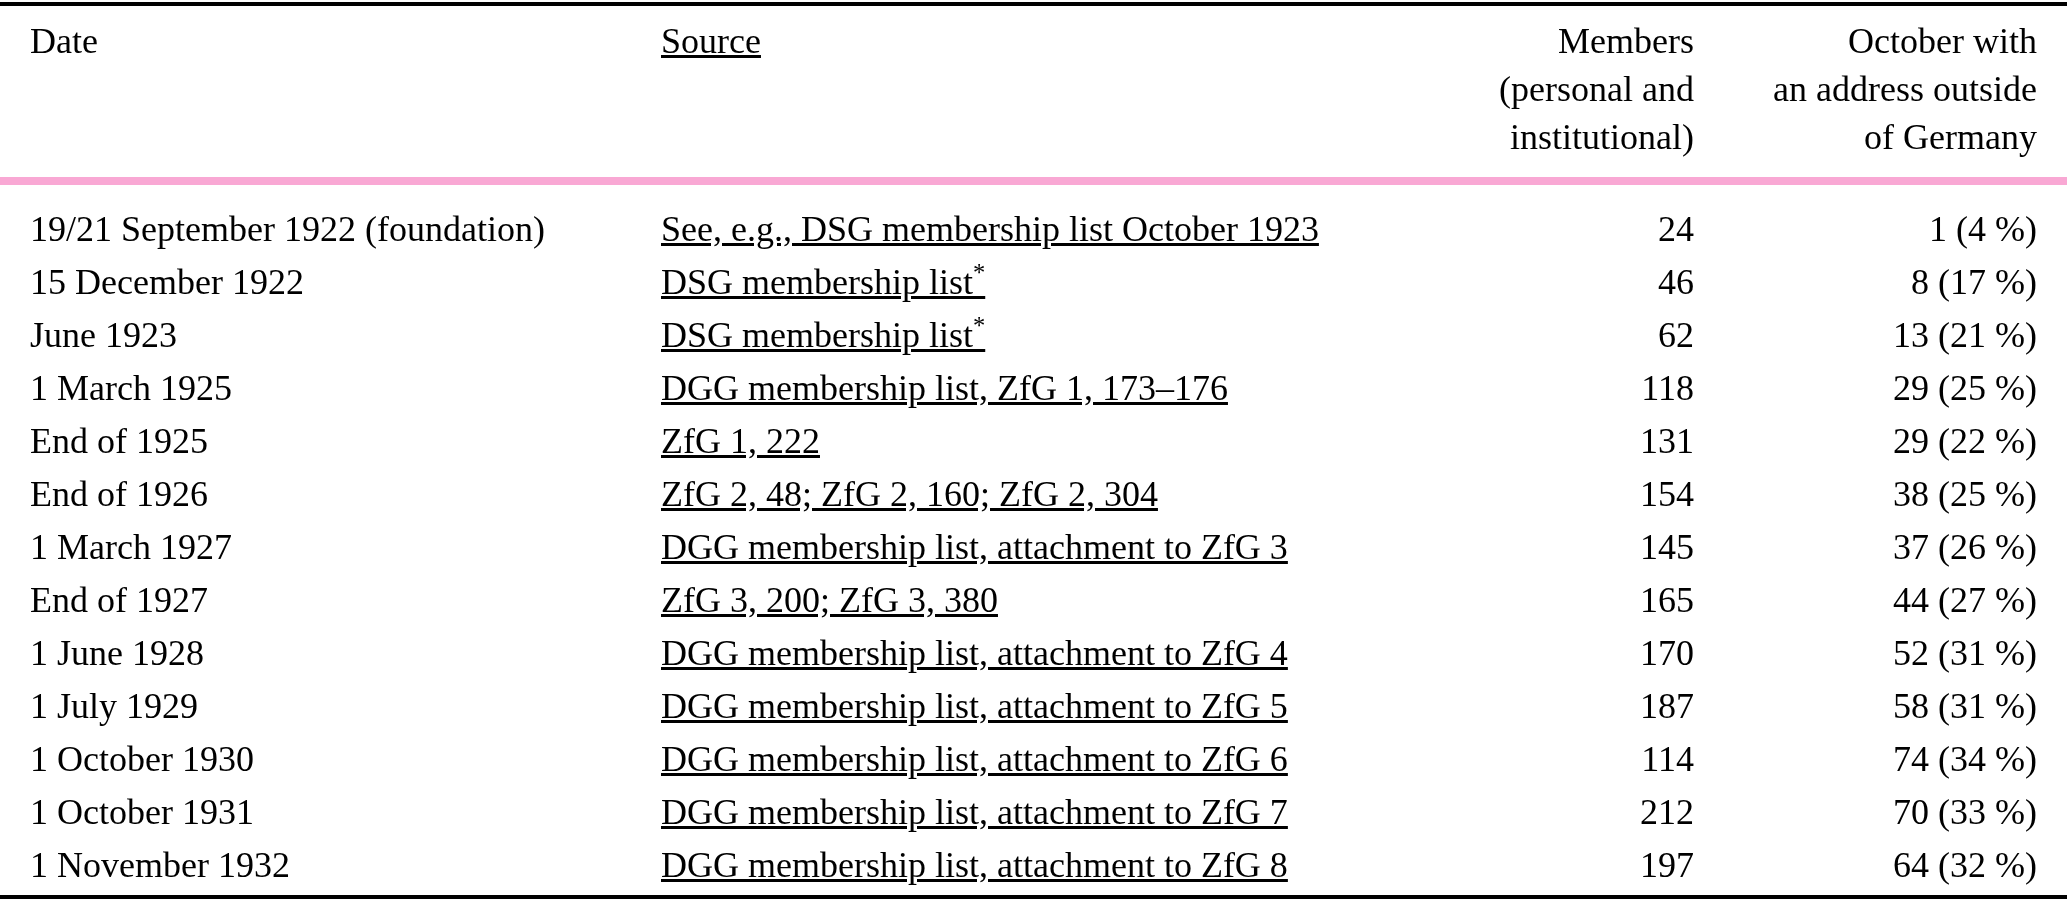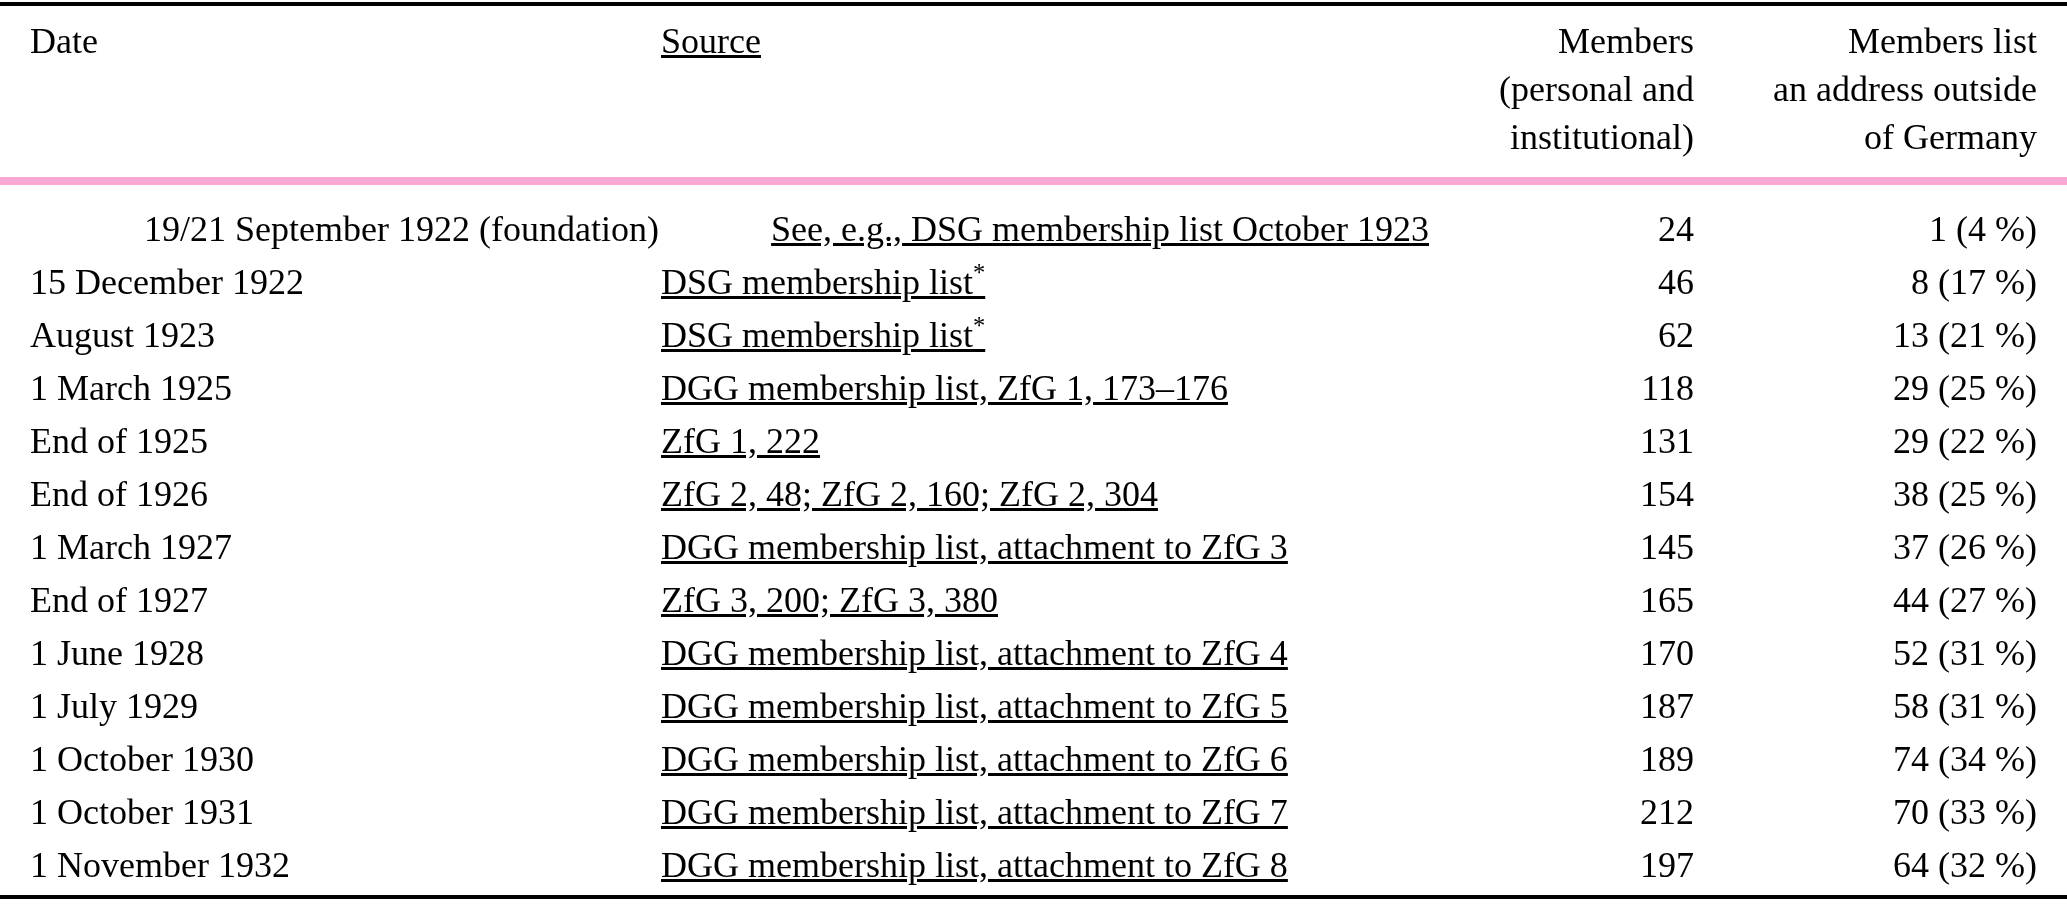--- a/index.html
+++ b/index.html
@@ -47,21 +47,21 @@
   }
   .col-date   { text-align: left;  padding-left: 30px; }
   .col-source { text-align: left; text-decoration: underline; }
   .col-members { text-align: right; }
   .col-outside { text-align: right; padding-right: 30px; }
 
   tbody td {
     line-height: 51px;
     vertical-align: middle;
   }
-  tbody tr:first-child td { padding-top: 19px; text-align: right; }
+  tbody tr:first-child td { padding-top: 19px; }
   tbody tr:last-child td  { padding-bottom: 4px; }
 
   sup.src-star {
     font-size: 68%;
     vertical-align: super;
     line-height: 0;
   }
 </style>
 </head>
 <body>
@@ -77,41 +77,41 @@
     <thead>
       <tr>
         <th class="col-date">Date</th>
         <th class="col-source">Source</th>
         <th class="col-members">
           <div>Members</div>
           <div>(personal and</div>
           <div>institutional)</div>
         </th>
         <th class="col-outside">
-          <div>Members list</div>
+          <div>October with</div>
           <div>an address outside</div>
           <div>of Germany</div>
         </th>
       </tr>
     </thead>
     <tbody>
         <tr>
     <td class="col-date">19/21 September 1922 (foundation)</td>
     <td class="col-source"><span>See, e.g., DSG membership list October 1923</span><sup class="src-star"></sup></td>
     <td class="col-members">24</td>
     <td class="col-outside">1 (4 %)</td>
   </tr>
         <tr>
     <td class="col-date">15 December 1922</td>
     <td class="col-source"><span>DSG membership list</span><sup class="src-star">*</sup></td>
     <td class="col-members">46</td>
     <td class="col-outside">8 (17 %)</td>
   </tr>
         <tr>
-    <td class="col-date">August 1923</td>
+    <td class="col-date">June 1923</td>
     <td class="col-source"><span>DSG membership list</span><sup class="src-star">*</sup></td>
     <td class="col-members">62</td>
     <td class="col-outside">13 (21 %)</td>
   </tr>
         <tr>
     <td class="col-date">1 March 1925</td>
     <td class="col-source"><span>DGG membership list, ZfG 1, 173–176</span><sup class="src-star"></sup></td>
     <td class="col-members">118</td>
     <td class="col-outside">29 (25 %)</td>
   </tr>
@@ -147,21 +147,21 @@
   </tr>
         <tr>
     <td class="col-date">1 July 1929</td>
     <td class="col-source"><span>DGG membership list, attachment to ZfG 5</span><sup class="src-star"></sup></td>
     <td class="col-members">187</td>
     <td class="col-outside">58 (31 %)</td>
   </tr>
         <tr>
     <td class="col-date">1 October 1930</td>
     <td class="col-source"><span>DGG membership list, attachment to ZfG 6</span><sup class="src-star"></sup></td>
-    <td class="col-members">189</td>
+    <td class="col-members">114</td>
     <td class="col-outside">74 (34 %)</td>
   </tr>
         <tr>
     <td class="col-date">1 October 1931</td>
     <td class="col-source"><span>DGG membership list, attachment to ZfG 7</span><sup class="src-star"></sup></td>
     <td class="col-members">212</td>
     <td class="col-outside">70 (33 %)</td>
   </tr>
         <tr>
     <td class="col-date">1 November 1932</td>

